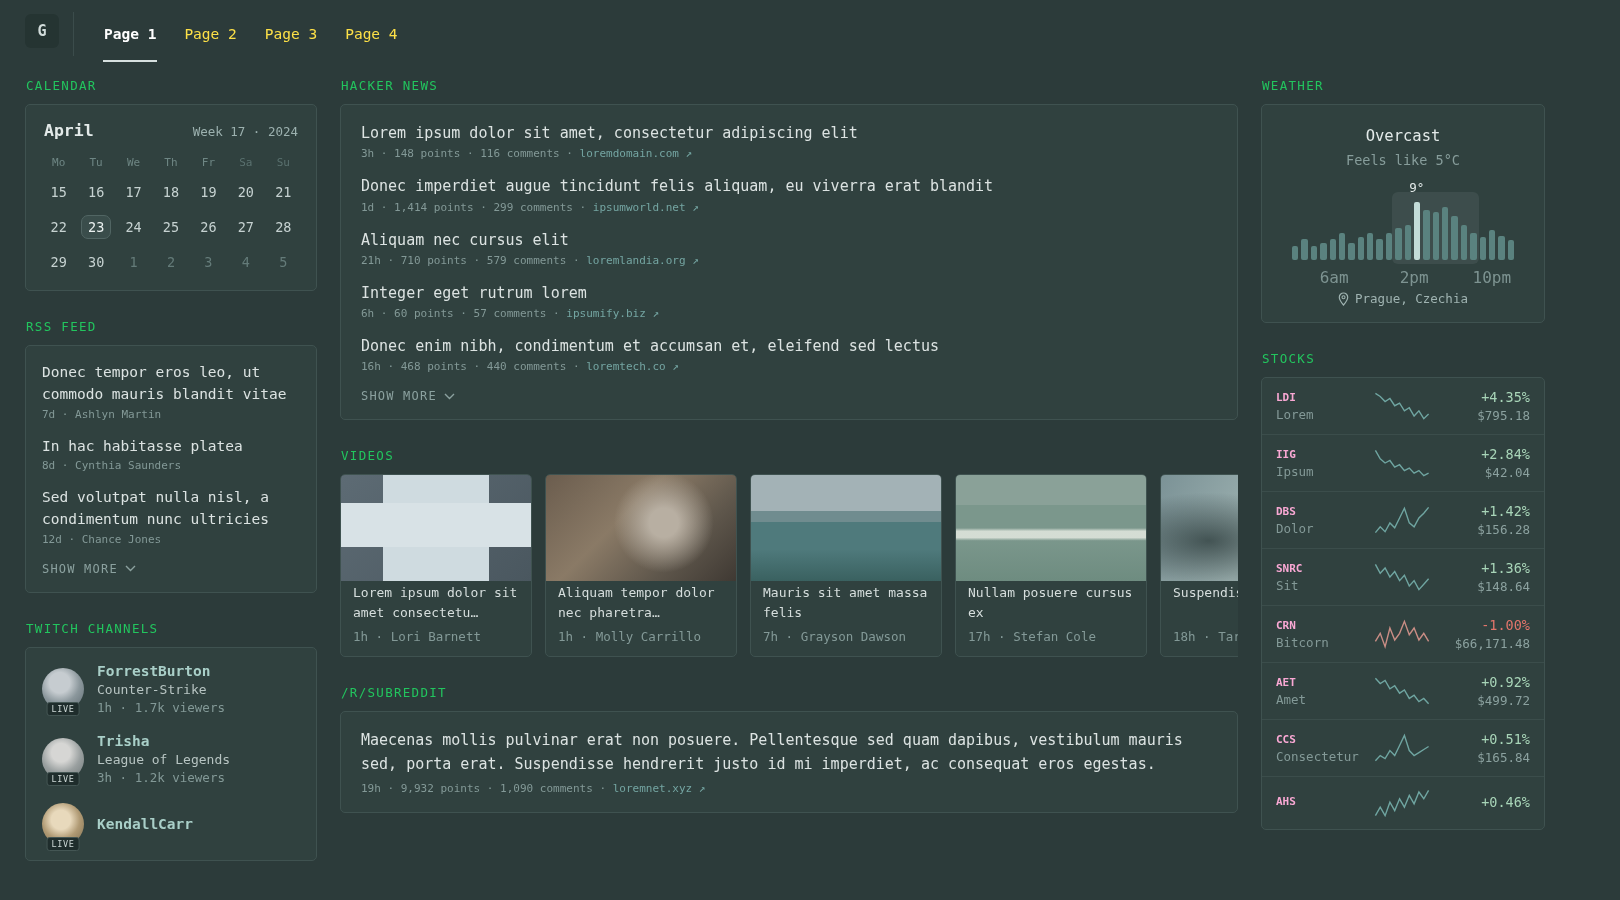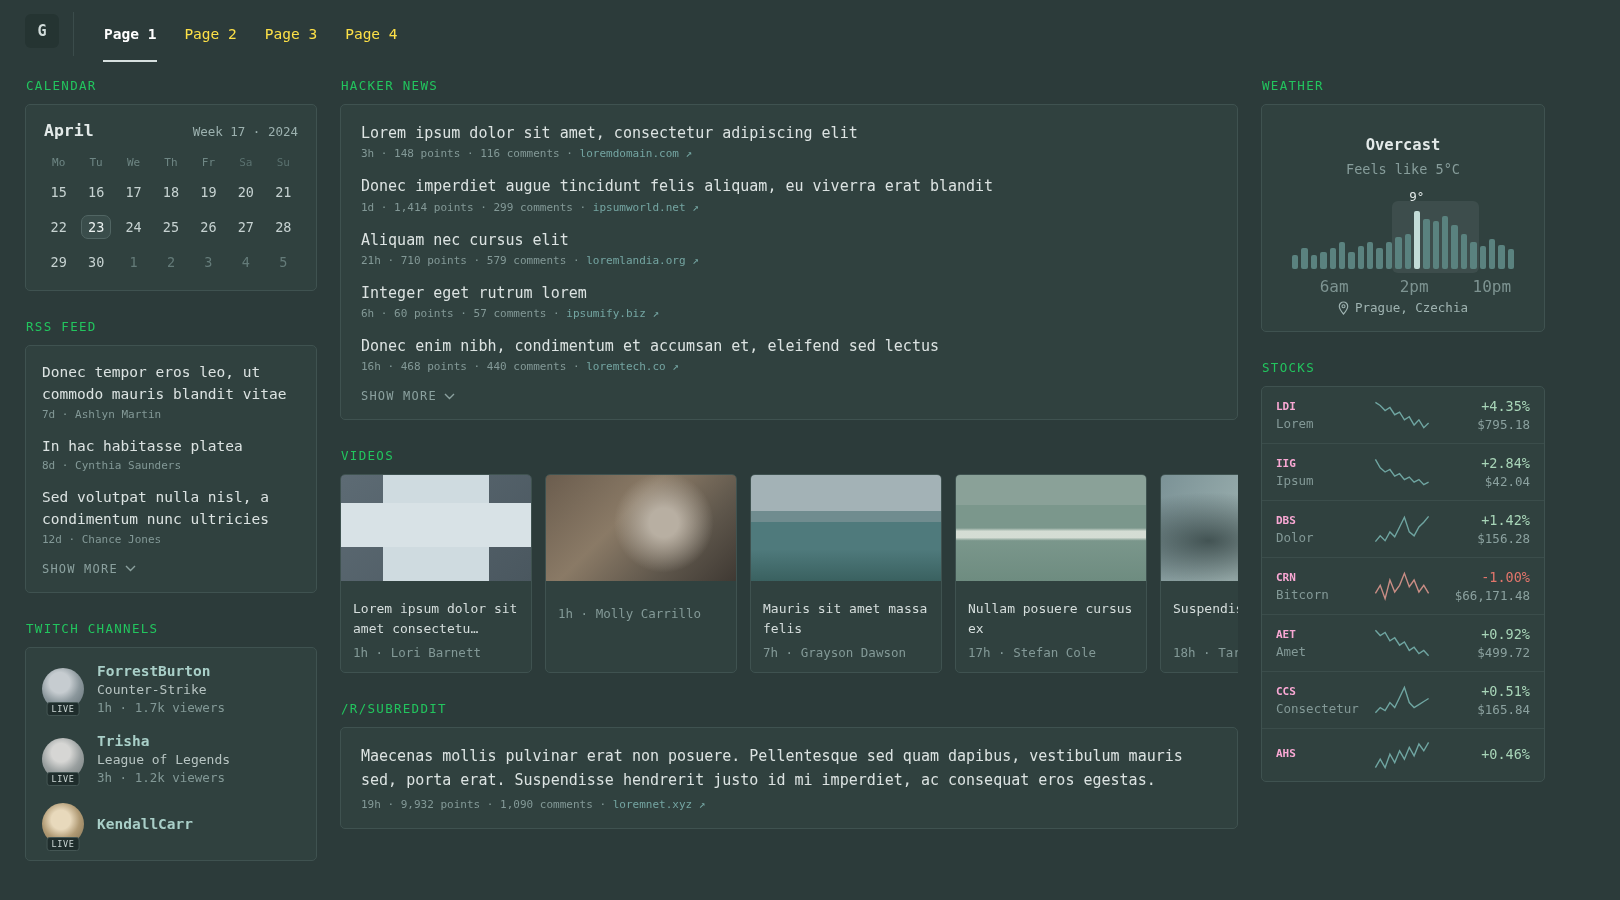--- a/index.html
+++ b/index.html
@@ -83,30 +83,30 @@
     linear-gradient(135deg,#6b5d4e,#8a7a66 40%,#5e564b 72%,#3f3933);}
   .t3{background:
     conic-gradient(from 160deg at 50% 112%, rgba(214,230,226,0) 0deg, rgba(214,230,226,.85) 16deg 38deg, rgba(214,230,226,0) 54deg),
     linear-gradient(#a3b2b6 0 34%, #708c8f 34% 44%, #4f7a7c 44% 70%, #3a6160);}
   .t4{background:
     linear-gradient(rgba(235,238,230,0) 0 50%, rgba(235,238,230,.8) 53% 59%, rgba(235,238,230,0) 62%),
     linear-gradient(#8aa198 0 28%, #7b978c 28% 60%, #6e8c80);}
   .t5{background:
     radial-gradient(ellipse at 25% 62%, rgba(40,55,55,.75), rgba(40,55,55,0) 52%),
     linear-gradient(120deg,#7b9296,#9fb3b2 52%,#6d8487);}
-  .vbody{padding:18px 12px 12px;}
+  .vbody{padding:2px 12px 12px;}
   .vtitle{font-size:13px;line-height:1.5;color:#d6dedd;height:39px;overflow:hidden;}
   .vmeta{font-size:12.5px;color:#839997;margin-top:7px;white-space:nowrap;overflow:hidden;}
   
   .sr-card{padding:17px 20px;}
   .sr-title{font-size:15px;line-height:1.55;color:#dce3e2;cursor:pointer;}
   .sr-meta{margin-top:6px;}
   
   .w-card{padding:16px 18px 12px;text-align:center;}
-  .w-cond{font-size:15.5px;font-weight:bold;color:#e3eae9;margin-top:15px;}
+  .w-cond{font-size:15.5px;font-weight:normal;color:#e3eae9;margin-top:6px;}
   .w-feels{font-size:13.5px;color:#879d9b;margin-top:7px;}
   .w-chart{position:relative;height:58px;margin:34px 12px 0;}
   .w-bars{position:absolute;inset:0;display:flex;align-items:flex-end;gap:3px;}
   .wbar{flex:1;background:#5a827f;border-radius:2px;}
   .wbar.hl{background:#c3dcd8;}
   .w-day{position:absolute;top:-10px;bottom:-4px;background:rgba(223,235,233,0.08);border-radius:6px;}
   .w-temp{position:absolute;top:-22px;transform:translateX(-50%);font-size:12.5px;color:#e3eae9;}
   .w-hours{position:relative;height:15px;margin:8px 12px 8px;font-size:16px;color:#7d9391;}
   .w-hour{position:absolute;transform:translateX(-50%);top:0;}
   .w-loc{display:flex;align-items:center;justify-content:center;gap:6px;
@@ -289,20 +289,21 @@
         <div class="vcard">
           <div class="vthumb t1"></div>
           <div class="vbody">
             <div class="vtitle">Lorem ipsum dolor sit amet consectetu…</div>
             <div class="vmeta">1h · Lori Barnett</div>
           </div>
         </div>
         <div class="vcard">
           <div class="vthumb t2"></div>
           <div class="vbody">
+            <div class="vtitle">Aliquam tempor dolor nec pharetra…</div>
             <div class="vmeta">1h · Molly Carrillo</div>
           </div>
         </div>
         <div class="vcard">
           <div class="vthumb t3"></div>
           <div class="vbody">
             <div class="vtitle">Mauris sit amet massa felis</div>
             <div class="vmeta">7h · Grayson Dawson</div>
           </div>
         </div>
@@ -432,20 +433,35 @@
               <svg viewBox="0 0 100 32" preserveAspectRatio="none">
                 <polyline points="2.5,29.5 11.1,23.3 19.8,28.5 28.4,19.1 37.0,24.3 45.7,13.9 54.3,3.5 63.0,19.1 71.6,23.3 80.2,13.9 88.9,8.7 97.5,2.5" fill="none" stroke="currentColor" stroke-width="1.4" vector-effect="non-scaling-stroke"></polyline>
               </svg>
             </div>
           <div class="s-right">
             <div class="s-change">+1.42%</div>
             <div class="s-price">$156.28</div>
           </div>
         </div>
 
+        <div class="stock-row up">
+          <div class="s-left">
+            <div class="s-sym">SNRC</div>
+            <div class="s-name">Sit</div>
+          </div>
+          <div class="s-spark">
+              <svg viewBox="0 0 100 32" preserveAspectRatio="none">
+                <polyline points="2.5,2.5 11.1,12.1 19.8,6.4 28.4,16.0 37.0,10.2 45.7,19.9 54.3,14.1 63.0,25.6 71.6,19.9 80.2,29.5 88.9,23.7 97.5,17.9" fill="none" stroke="currentColor" stroke-width="1.4" vector-effect="non-scaling-stroke"></polyline>
+              </svg>
+            </div>
+          <div class="s-right">
+            <div class="s-change">+1.36%</div>
+            <div class="s-price">$148.64</div>
+          </div>
+        </div>
 
         <div class="stock-row down">
           <div class="s-left">
             <div class="s-sym">CRN</div>
             <div class="s-name">Bitcorn</div>
           </div>
           <div class="s-spark">
               <svg viewBox="0 0 100 32" preserveAspectRatio="none">
                 <polyline points="2.5,23.8 11.1,15.3 19.8,29.5 28.4,9.6 37.0,22.4 45.7,15.3 54.3,2.5 63.0,16.7 71.6,9.6 80.2,22.4 88.9,15.3 97.5,23.8" fill="none" stroke="currentColor" stroke-width="1.4" vector-effect="non-scaling-stroke"></polyline>
               </svg>

